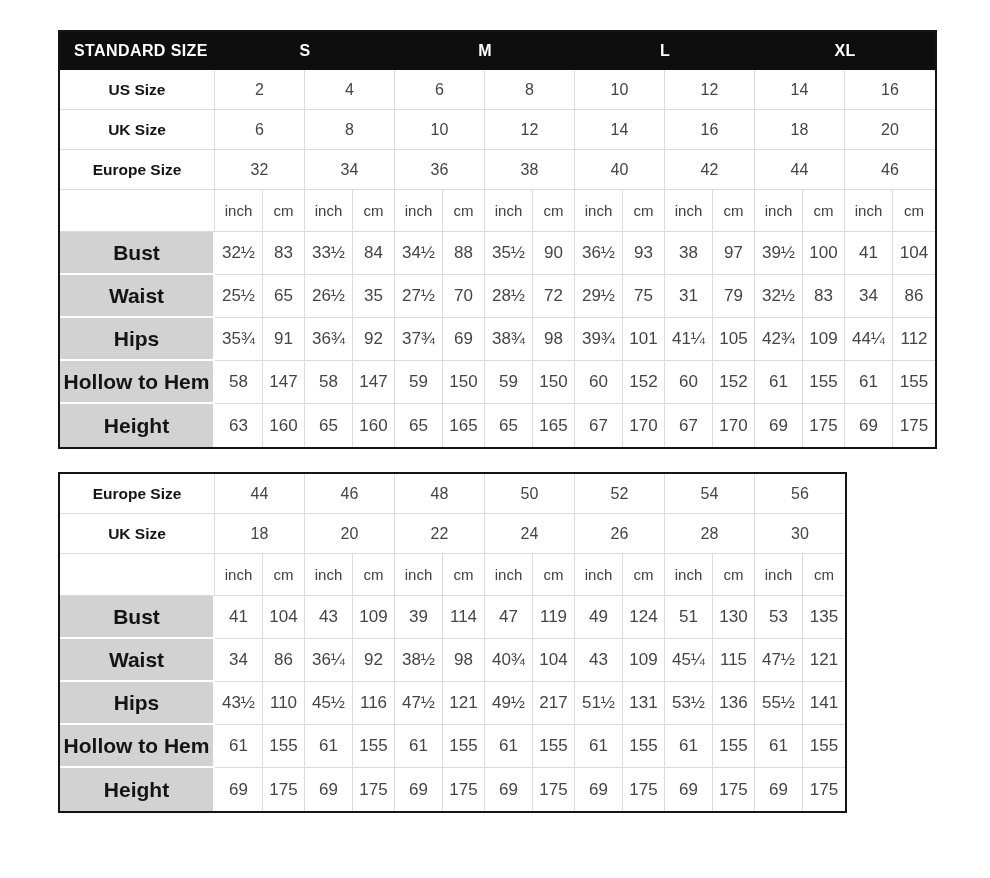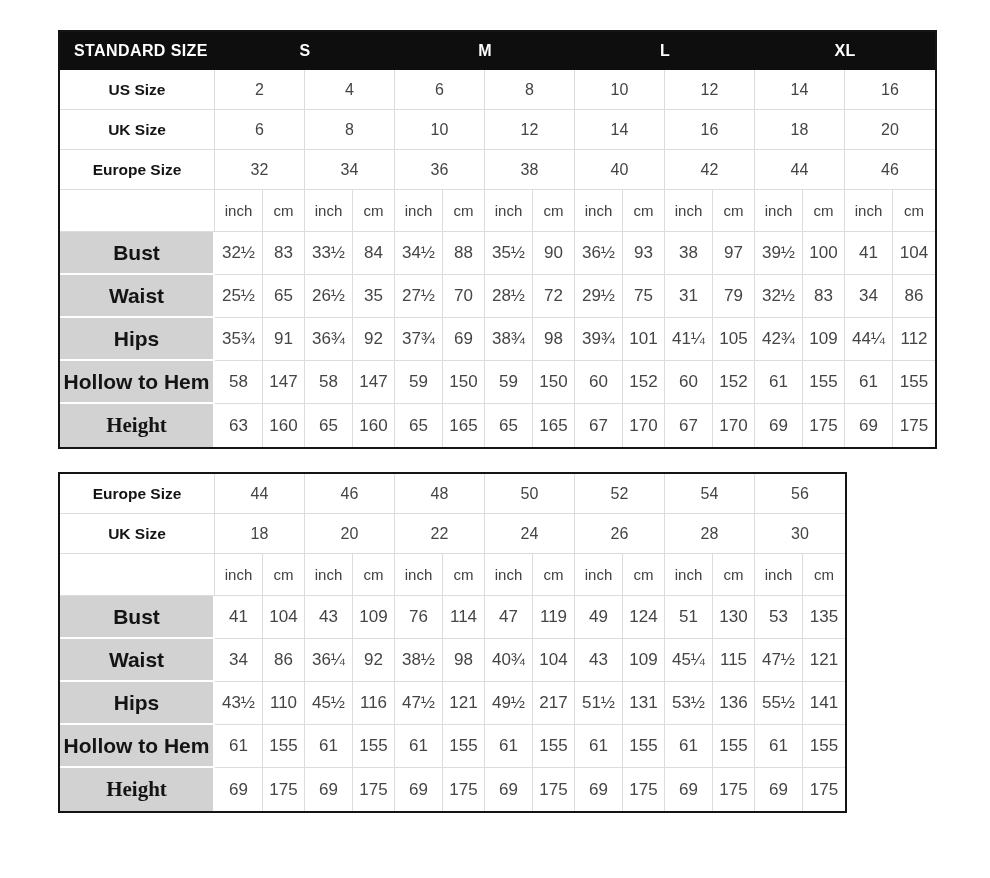--- a/index.html
+++ b/index.html
@@ -29,21 +29,21 @@
     font-weight:700;font-size:15.5px;color:#141414;background:#ffffff;
     border-right:1px solid #dcdcdc;border-bottom:1px solid #dcdcdc;
   }
   .sval{font-size:16px;}
   .ulabel{background:#ffffff;border-right:1px solid #dcdcdc;border-bottom:1px solid #dcdcdc;}
   .unit{font-size:15px;color:#404040;}
   .mlabel{
     background:#d2d2d2;font-weight:700;font-size:21px;color:#141414;
     border-right:2px solid #ffffff;border-bottom:2px solid #ffffff;
   }
-  tr:last-child .mlabel{border-bottom:none;font-family:Liberation Serif, serif;}
+  tr:last-child .mlabel{border-bottom:none;}
   .row-header{height:38px;}
   .row-size{height:40px;}
   .row-unit{height:42px;}
   .row-measure{height:43px;}
 </style>
 </head>
 <body>
 
 <div class="page">
   <table class="size-table t1">
@@ -278,21 +278,21 @@
           <td class="unit">cm</td>
           <td class="unit">inch</td>
           <td class="unit">cm</td>
         </tr>
         <tr class="row-measure">
           <th class="mlabel">Bust</th>
           <td class="minch">41</td>
           <td class="mcm">104</td>
           <td class="minch">43</td>
           <td class="mcm">109</td>
-          <td class="minch">76</td>
+          <td class="minch">39</td>
           <td class="mcm">114</td>
           <td class="minch">47</td>
           <td class="mcm">119</td>
           <td class="minch">49</td>
           <td class="mcm">124</td>
           <td class="minch">51</td>
           <td class="mcm">130</td>
           <td class="minch">53</td>
           <td class="mcm">135</td>
         </tr>

